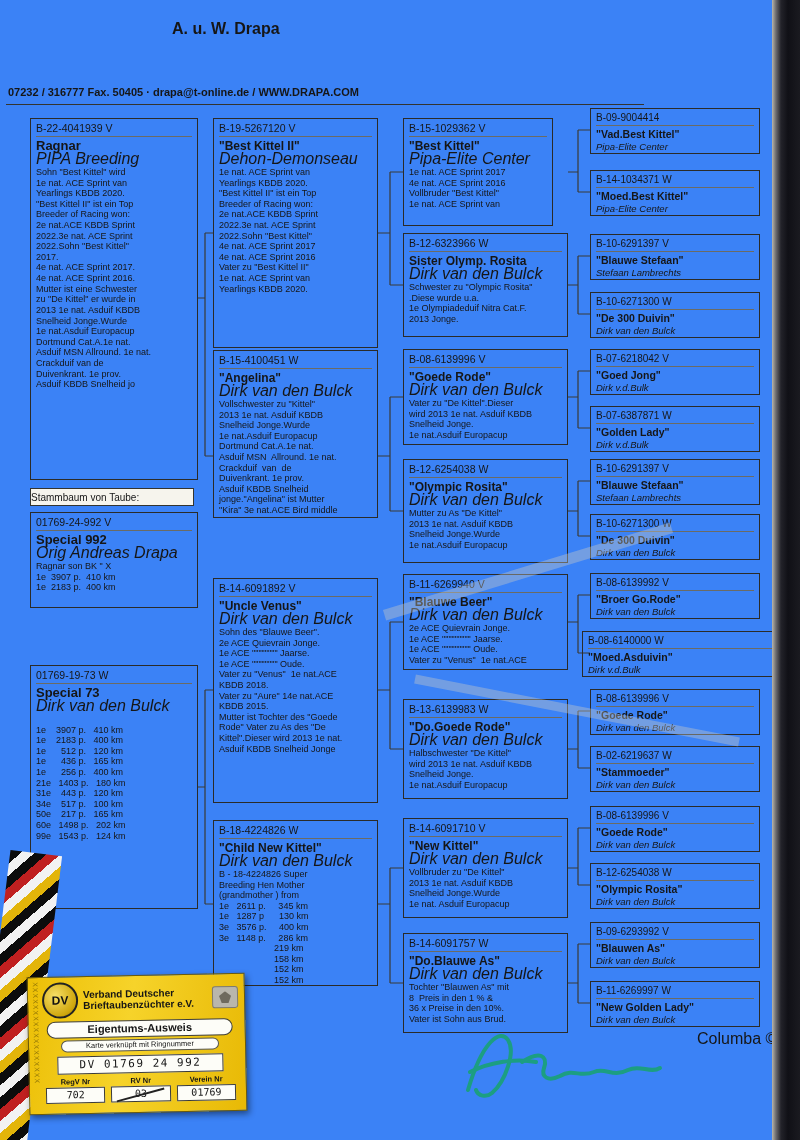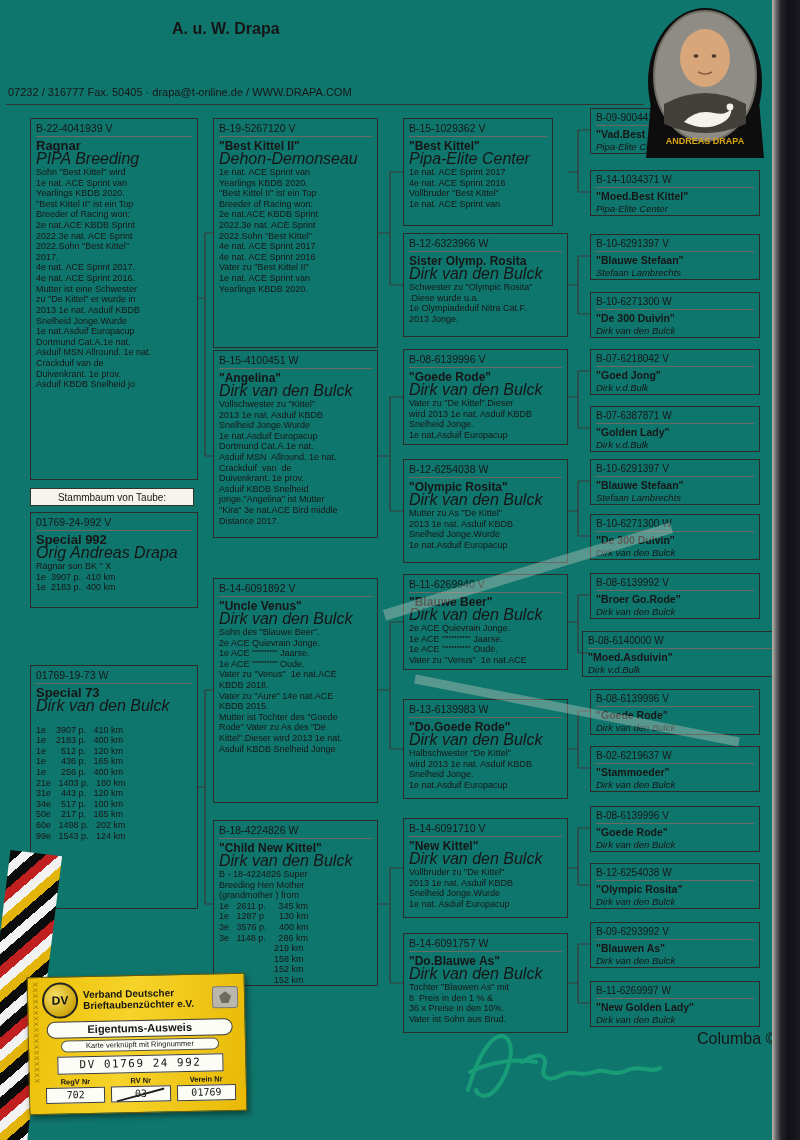--- a/index.html
+++ b/index.html
@@ -2,41 +2,41 @@
 <html><head>
 <meta charset="utf-8">
 <style>
   html,body { margin:0; padding:0; }
   body {
     width:800px; height:1140px;
     font-family:"Liberation Sans", sans-serif;
     background:#2b2b30;
     color:#161616;
   }
-  .scan { position:relative; width:800px; height:1140px; overflow:hidden; background:#0f766e; }
+  .scan { position:relative; width:800px; height:1140px; overflow:hidden; background:#3b82f6; }
 
   
   .band {
     position:absolute; right:0; top:0; width:28px; height:100%;
     background:linear-gradient(90deg,#b9b6ab 0px,#6a6a6e 4px,#23232a 9px,#101016 16px,#1a1a20 100%);
     z-index:8;
   }
 
   
   .stripes {
     position:absolute; left:-8px; top:852px; width:52px; height:300px;
     transform:rotate(7deg);
     background:repeating-linear-gradient(132deg,#0c0c0c 0 9px,#f2f2f2 9px 18px,#0c0c0c 18px 27px,#c02020 27px 36px,#f2f2f2 36px 45px,#e3b50a 45px 54px);
     z-index:4;
   }
 
   
   .h-name { position:absolute; left:172px; top:20px; font-size:16px; font-weight:bold; }
   .h-address { position:absolute; left:104px; top:48px; font-size:14.5px; font-weight:bold; }
-  .h-contact { position:absolute; left:8px; top:86px; font-size:11px; font-weight:normal; }
+  .h-contact { position:absolute; left:8px; top:86px; font-size:11px; font-weight:bold; }
   .h-rule { position:absolute; left:6px; top:104px; width:638px; height:1px; background:#34342f; }
 
   
   .wm { position:absolute; background:#cfccc2; opacity:.38; z-index:3; pointer-events:none; }
   .wm1 { left:378px; top:566px; width:300px; height:11px; transform:rotate(-17deg); }
   .wm2 { left:412px; top:706px; width:330px; height:9px; transform:rotate(11deg); }
 
   
   .pbox {
     position:absolute; border:1px solid #2b2b28; padding:3px 5px;
@@ -46,21 +46,21 @@
   .pname { font-weight:bold; font-size:12px; line-height:14px; }
   .pname.big { font-size:13px; }
   .breeder { font-style:italic; font-size:16px; line-height:12px; margin-bottom:2px; }
   .ptext { font-size:9px; line-height:1.18; white-space:pre-wrap; }
   .pbox.small .ring { font-size:10px; line-height:12px; }
   .pbox.small .pname { font-size:10.5px; line-height:12.5px; }
   .pbox.small .breeder { font-size:9.5px; line-height:11px; margin-bottom:0; }
 
   .stamm-label {
     position:absolute; left:30px; top:488px; width:164px; height:18px;
-    border:1px solid #34342f; font-size:10px; line-height:17px; text-align:center;
+    border:1px solid #34342f; font-size:10px; line-height:17px; 
     box-sizing:border-box; z-index:2; background:#f6f4ed;
   }
 
   
   .connectors { position:absolute; left:0; top:0; z-index:1; pointer-events:none; }
 
   
   .badge { position:absolute; left:646px; top:6px; width:118px; height:152px; z-index:5; }
 
   
@@ -214,21 +214,21 @@
 Breeder of Racing won:
 2e nat.ACE KBDB Sprint
 2022.3e nat. ACE Sprint
 2022.Sohn "Best Kittel"
 4e nat. ACE Sprint 2017
 4e nat. ACE Sprint 2016
 Vater zu "Best Kittel II"
 1e nat. ACE Sprint van
 Yearlings KBDB 2020.</div>
   </div>
-  <div class="pbox" style="left:213px;top:350px;width:165px;height:188px">
+  <div class="pbox" style="left:213px;top:350px;width:165px;height:168px">
     <div class="ring">B-15-4100451 W</div>
     <div class="pname">"Angelina"</div>
     <div class="breeder">Dirk van den Bulck</div>
     <div class="ptext">Vollschwester zu "Kittel"
 2013 1e nat. Asduif KBDB
 Snelheid Jonge.Wurde
 1e nat.Asduif Europacup
 Dortmund Cat.A.1e nat.
 Asduif MSN  Allround. 1e nat.
 Crackduif  van  de
@@ -419,36 +419,20 @@
     <div class="ring">B-09-6293992 V</div>
     <div class="pname">"Blauwen As"</div>
     <div class="breeder">Dirk van den Bulck</div>
   </div>
   <div class="pbox small" style="left:590px;top:981px;width:170px;height:46px">
     <div class="ring">B-11-6269997 W</div>
     <div class="pname">"New Golden Lady"</div>
     <div class="breeder">Dirk van den Bulck</div>
   </div>
 
-  <div class="badge">
-    <svg width="118" height="152" viewBox="0 0 118 152">
-      <ellipse cx="59" cy="76" rx="57" ry="74" fill="#0d0d0d"></ellipse>
-      <ellipse cx="59" cy="70" rx="51" ry="65" fill="#8f8c85"></ellipse>
-      <ellipse cx="59" cy="70" rx="51" ry="65" fill="none" stroke="#6f6c64" stroke-width="2"></ellipse>
-      <path d="M18 98 Q59 76 100 98 L100 118 Q59 136 18 118 Z" fill="#433f3a"></path>
-      <ellipse cx="59" cy="52" rx="25" ry="29" fill="#d7a77b"></ellipse>
-      <ellipse cx="50" cy="50" rx="2.4" ry="1.8" fill="#4a3526"></ellipse>
-      <ellipse cx="68" cy="50" rx="2.4" ry="1.8" fill="#4a3526"></ellipse>
-      <path d="M52 66 Q59 70 66 66" stroke="#8a5c3c" stroke-width="1.5" fill="none"></path>
-      <path d="M5 95 A 56 72 0 0 0 113 95 L118 152 L0 152 Z" fill="#0d0d0d"></path>
-      <path d="M38 116 q12 -13 30 -9 q13 3 17 -5 q2 9 -9 15 q-17 9 -38 -1 z" fill="#f4f2ea"></path>
-      <circle cx="84" cy="101" r="3.4" fill="#f4f2ea"></circle>
-      <text x="59" y="138" text-anchor="middle" font-size="9" font-weight="bold" fill="#d9a616" font-family="Liberation Sans, sans-serif">ANDREAS DRAPA</text>
-    </svg>
-  </div>
 
   <div class="card">
     <div class="security">XXXXXXXXXXXXXXXXXX</div>
     <div class="card-head">
       <div class="dv-logo">
         <span>DV</span>
       </div>
       <div class="org">
         <div>Verband Deutscher</div>
         <div>Brieftaubenzüchter e.V.</div>

